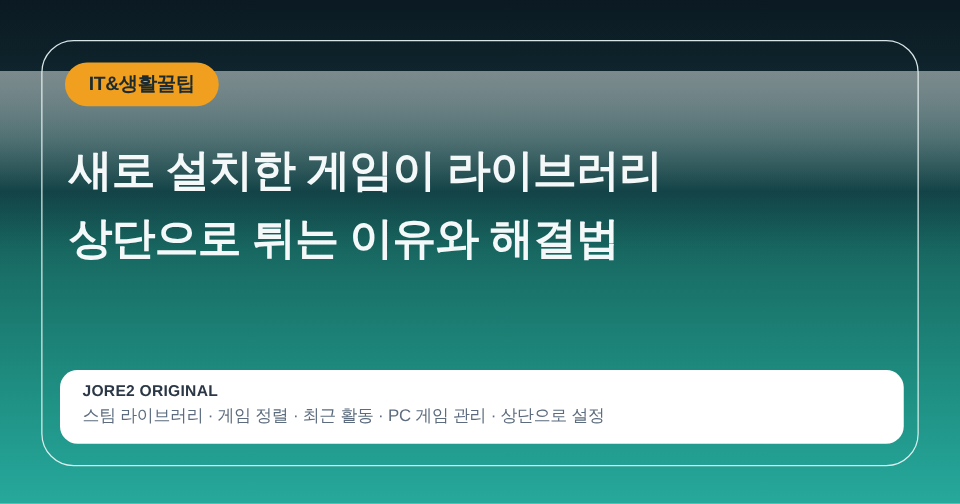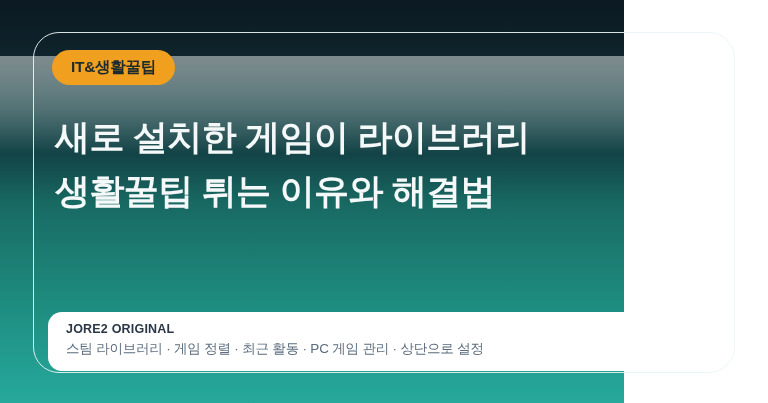--- a/index.html
+++ b/index.html
@@ -8,21 +8,21 @@
   }
   body {
     width: 768px;
     height: 403px;
     overflow: hidden;
     font-family: "Liberation Sans", "DejaVu Sans", sans-serif;
   }
 
   #thumbnail-canvas {
     position: relative;
-    width: 624px;
+    width: 768px;
     height: 403px;
     background: linear-gradient(180deg,
         #0f1f28 0%,
         #122b33 14%,
         #15454550 0%,
         #14474a 38%,
         #186a63 50%,
         #1e8a7e 74%,
         #23a093 92%,
         #26a89a 100%);
@@ -90,21 +90,20 @@
     position: absolute;
     left: 48px;
     top: 296px;
     width: 675px;
     height: 59px;
     background: #ffffff;
     border-radius: 14px;
     box-sizing: border-box;
     padding: 9px 18px 0 18px;
     z-index: 3;
-    margin-top: 16px;
   }
   .footer-title {
     font-size: 12.5px;
     font-weight: bold;
     color: #2b3746;
     letter-spacing: 0.2px;
     line-height: 17px;
     white-space: nowrap;
   }
   .footer-tags {
@@ -122,21 +121,21 @@
 <div id="thumbnail-canvas">
 
   <div class="frame"></div>
 
   <div class="badge">
     <span class="badge-label">IT&amp;생활꿀팁</span>
   </div>
 
   <div class="headline">
     <div class="headline-line">새로 설치한 게임이 라이브러리</div>
-    <div class="headline-line">생활꿀팁 튀는 이유와 해결법</div>
+    <div class="headline-line">상단으로 튀는 이유와 해결법</div>
   </div>
 
   <div class="footer-card">
     <div class="footer-title">JORE2 ORIGINAL</div>
     <div class="footer-tags">스팀 라이브러리 · 게임 정렬 · 최근 활동 · PC 게임 관리 · 상단으로 설정</div>
   </div>
 
 </div>
 
 </body></html>

